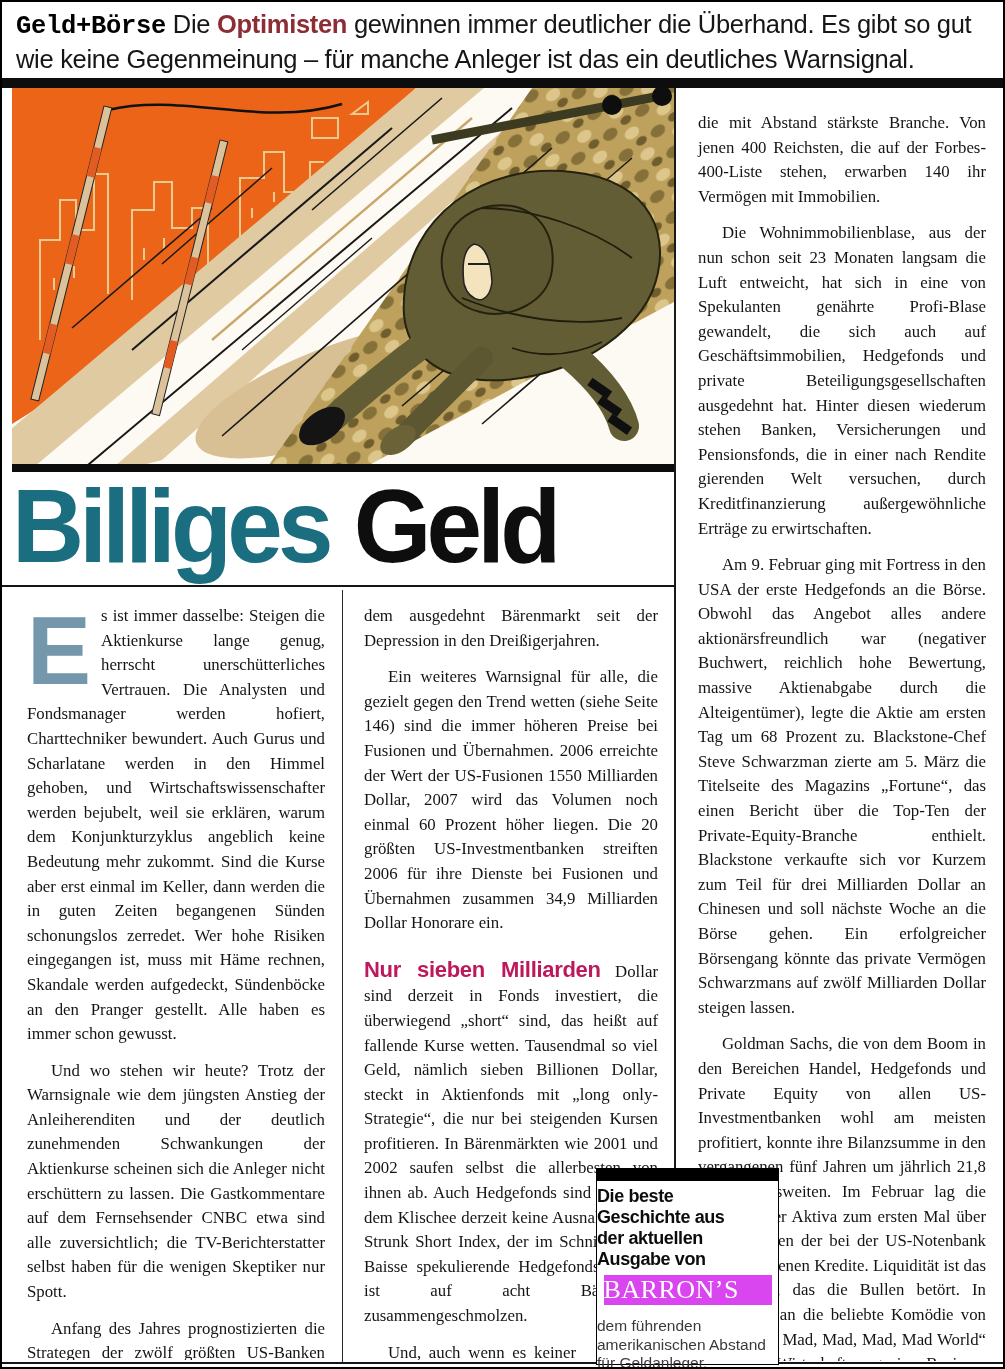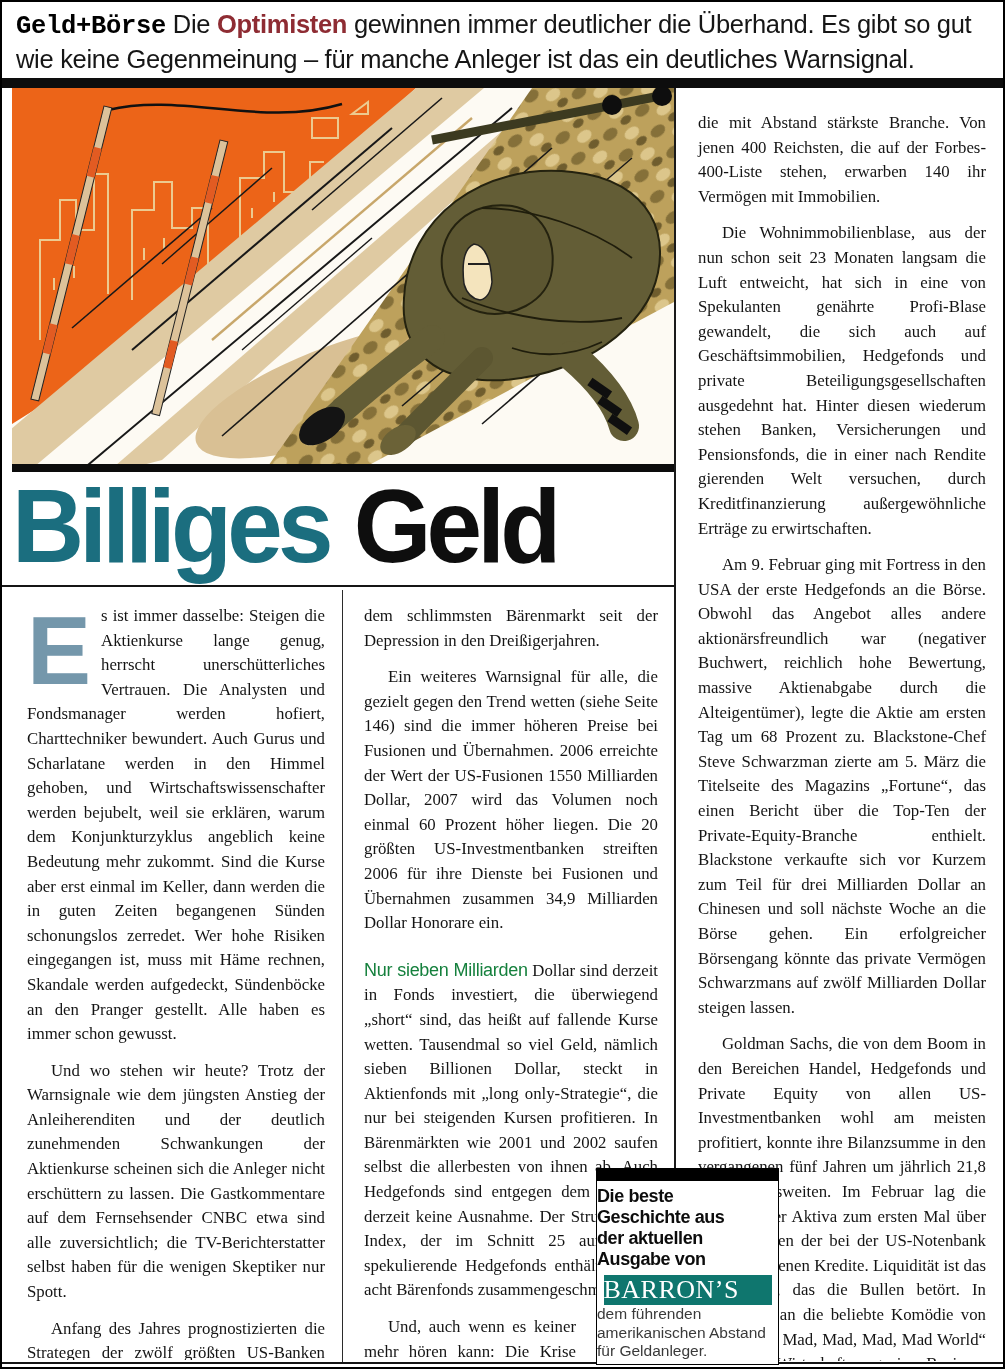--- a/index.html
+++ b/index.html
@@ -30,32 +30,32 @@
   .col{position:absolute;overflow:hidden;}
   .col1{left:13px;top:590px;width:322px;height:768px;}
   .col2{left:350px;top:590px;width:318px;height:768px;}
   .col3{left:684px;top:97px;width:312px;height:1262px;}
   .para{margin:12px;text-align:justify;font-family:"Liberation Serif",serif;
         font-size:16.8px;line-height:24.6px;color:#141414;}
   .para.indent{text-indent:24px;}
   .para.gap{margin-top:22px;}
   .dropcap{float:left;font-family:"Liberation Sans",sans-serif;font-weight:700;
            font-size:96px;line-height:78px;color:#7497ab;margin:8px 10px 2px 0;}
-  .leadin{font-family:"Liberation Sans",sans-serif;font-weight:400;color:#15803d;
-          font-size:18px;letter-spacing:-0.3px;}
+  .leadin{font-family:"Liberation Sans",sans-serif;font-weight:700;color:#be185d;
+          font-size:22px;letter-spacing:-0.3px;}
   .spacer-box-right{float:right;width:82px;height:182px;}
   .spacer-box-left{float:left;width:102px;height:168px;}
   
   .barrons{position:absolute;left:594px;top:1166px;width:183px;height:197px;background:#fff;
            border:1.5px solid #000;box-sizing:border-box;text-align:left;}
   .barrons-topbar{width:100%;height:12px;background:#000;}
   .barrons-title{font-weight:700;font-size:18px;line-height:21px;color:#0c0c0c;
                  padding-top:5px;letter-spacing:-0.4px;}
   .barrons-title div{display:block;}
-  .barrons-logo{margin:5px auto 0;width:168px;background:#0f766e;color:#fff;
+  .barrons-logo{margin:5px auto 12px;width:168px;background:#d946ef;color:#fff;
                 font-family:"Liberation Serif",serif;font-size:26px;line-height:30px;
                 letter-spacing:0.5px;}
   .barrons-caption{font-size:15.5px;line-height:18.5px;color:#3a3a3a;}
 </style>
 </head>
 <body>
 
 <div class="page">
 
   <div class="header">
@@ -153,21 +153,21 @@
   <div class="vrule1"></div>
   <div class="vrule2"></div>
   <div class="bottomrule"></div>
 
   <div class="col col1">
       <p class="para"><span class="dropcap">E</span>s ist immer dasselbe: Steigen die Aktienkurse lange genug, herrscht unerschütterliches Vertrauen. Die Analysten und Fondsmanager werden hofiert, Charttechniker bewundert. Auch Gurus und Scharlatane werden in den Himmel gehoben, und Wirtschaftswissenschafter werden bejubelt, weil sie erklären, warum dem Konjunkturzyklus angeblich keine Bedeutung mehr zukommt. Sind die Kurse aber erst einmal im Keller, dann werden die in guten Zeiten begangenen Sünden schonungslos zerredet. Wer hohe Risiken eingegangen ist, muss mit Häme rechnen, Skandale werden aufgedeckt, Sündenböcke an den Pranger gestellt. Alle haben es immer schon gewusst.</p>
       <p class="para indent">Und wo stehen wir heute? Trotz der Warnsignale wie dem jüngsten Anstieg der Anleiherenditen und der deutlich zunehmenden Schwankungen der Aktienkurse scheinen sich die Anleger nicht erschüttern zu lassen. Die Gastkommentare auf dem Fernsehsender CNBC etwa sind alle zuversichtlich; die TV-Berichterstatter selbst haben für die wenigen Skeptiker nur Spott.</p>
       <p class="para indent">Anfang des Jahres prognostizierten die Strategen der zwölf größten US-Banken zum ersten Mal seit 2000 unisono steigende Aktienkurse. Geldmarktfonds hingegen befinden sich in der Nähe ihrer Rekordtiefstände. Sie haben immer dann Zulauf, wenn die Anleger für Aktien skeptisch sind. Laut Investment Company Institute liegt der Barbestand der Aktienfonds bei nur 3,7 Prozent und damit unter dem Rekordtief vom Mai 1972 – das war unmittelbar vor</p>
     </div>
   <div class="col col2">
-      <p class="para">dem schlimmsten Bärenmarkt seit der Depression in den Dreißigerjahren.</p>
+      <p class="para">dem ausgedehnt Bärenmarkt seit der Depression in den Dreißigerjahren.</p>
       <p class="para indent">Ein weiteres Warnsignal für alle, die gezielt gegen den Trend wetten (siehe Seite 146) sind die immer höheren Preise bei Fusionen und Übernahmen. 2006 erreichte der Wert der US-Fusionen 1550 Milliarden Dollar, 2007 wird das Volumen noch einmal 60 Prozent höher liegen. Die 20 größten US-Investmentbanken streiften 2006 für ihre Dienste bei Fusionen und Übernahmen zusammen 34,9 Milliarden Dollar Honorare ein.</p>
       <p class="para gap"><span class="leadin">Nur sieben Milliarden</span> Dollar sind derzeit in Fonds investiert, die überwiegend „short“ sind, das heißt auf fallende Kurse wetten. Tausendmal so viel Geld, nämlich sieben Billionen Dollar, steckt in Aktienfonds mit „long only-Strategie“, die nur bei steigenden Kursen profitieren. In Bärenmärkten wie 2001 und 2002 saufen selbst die allerbesten von ihnen ab. Auch Hedgefonds sind entgegen dem Klischee derzeit keine Ausnahme. Der Strunk Short Index, der im Schnitt 25 auf Baisse spekulierende Hedgefonds enthält, ist auf acht Bärenfonds zusammengeschmolzen.</p>
       <p class="para indent"><span class="spacer-box-right"></span>Und, auch wenn es keiner mehr hören kann: Die Krise am US-Immobilienmarkt ist alles andere als ausgestanden. Von 2001 bis 2005 entstanden 40 Prozent aller Arbeitsplätze im Immobiliengeschäft und am Bau. Im S&amp;P 500 ist die Finanzbranche mit 22 Prozent</p>
     </div>
   <div class="col col3">
     <div>
         <p class="para">die mit Abstand stärkste Branche. Von jenen 400 Reichsten, die auf der Forbes-400-Liste stehen, erwarben 140 ihr Vermögen mit Immobilien.</p>
         <p class="para indent">Die Wohnimmobilienblase, aus der nun schon seit 23 Monaten langsam die Luft entweicht, hat sich in eine von Spekulanten genährte Profi-Blase gewandelt, die sich auch auf Geschäftsimmobilien, Hedgefonds und private Beteiligungsgesellschaften ausgedehnt hat. Hinter diesen wiederum stehen Banken, Versicherungen und Pensionsfonds, die in einer nach Rendite gierenden Welt versuchen, durch Kreditfinanzierung außergewöhnliche Erträge zu erwirtschaften.</p>
         <p class="para indent">Am 9. Februar ging mit Fortress in den USA der erste Hedgefonds an die Börse. Obwohl das Angebot alles andere aktionärsfreundlich war (negativer Buchwert, reichlich hohe Bewertung, massive Aktienabgabe durch die Alteigentümer), legte die Aktie am ersten Tag um 68 Prozent zu. Blackstone-Chef Steve Schwarzman zierte am 5. März die Titelseite des Magazins „Fortune“, das einen Bericht über die Top-Ten der Private-Equity-Branche enthielt. Blackstone verkaufte sich vor Kurzem zum Teil für drei Milliarden Dollar an Chinesen und soll nächste Woche an die Börse gehen. Ein erfolgreicher Börsengang könnte das private Vermögen Schwarzmans auf zwölf Milliarden Dollar steigen lassen.</p>
         <p class="para indent">Goldman Sachs, die von dem Boom in den Bereichen Handel, Hedgefonds und Private Equity von allen US-Investmentbanken wohl am meisten profitiert, konnte ihre Bilanzsumme in den vergangenen fünf Jahren um jährlich 21,8 Prozent ausweiten. Im Februar lag die Summe ihrer Aktiva zum ersten Mal über dem Volumen der bei der US-Notenbank aufgenommenen Kredite. Liquidität ist das Zauberwort, das die Bullen betört. In Anlehnung an die beliebte Komödie von 1963 „It’s a Mad, Mad, Mad, Mad World“ titelte das Wirtschaftsmagazin „Business Week“ im Februar: „Zinsen total, total, total, total niedrig: Warum Geld noch viel länger billig bleiben wird, als Sie es für möglich halten.“ An der Wall Street stimmen fast alle in diese optimistische Melodie ein – obwohl das Blatt den Ruf eines <span class="spacer-box-left"></span>hemmungslosen Prozyklikers hat.</p>

